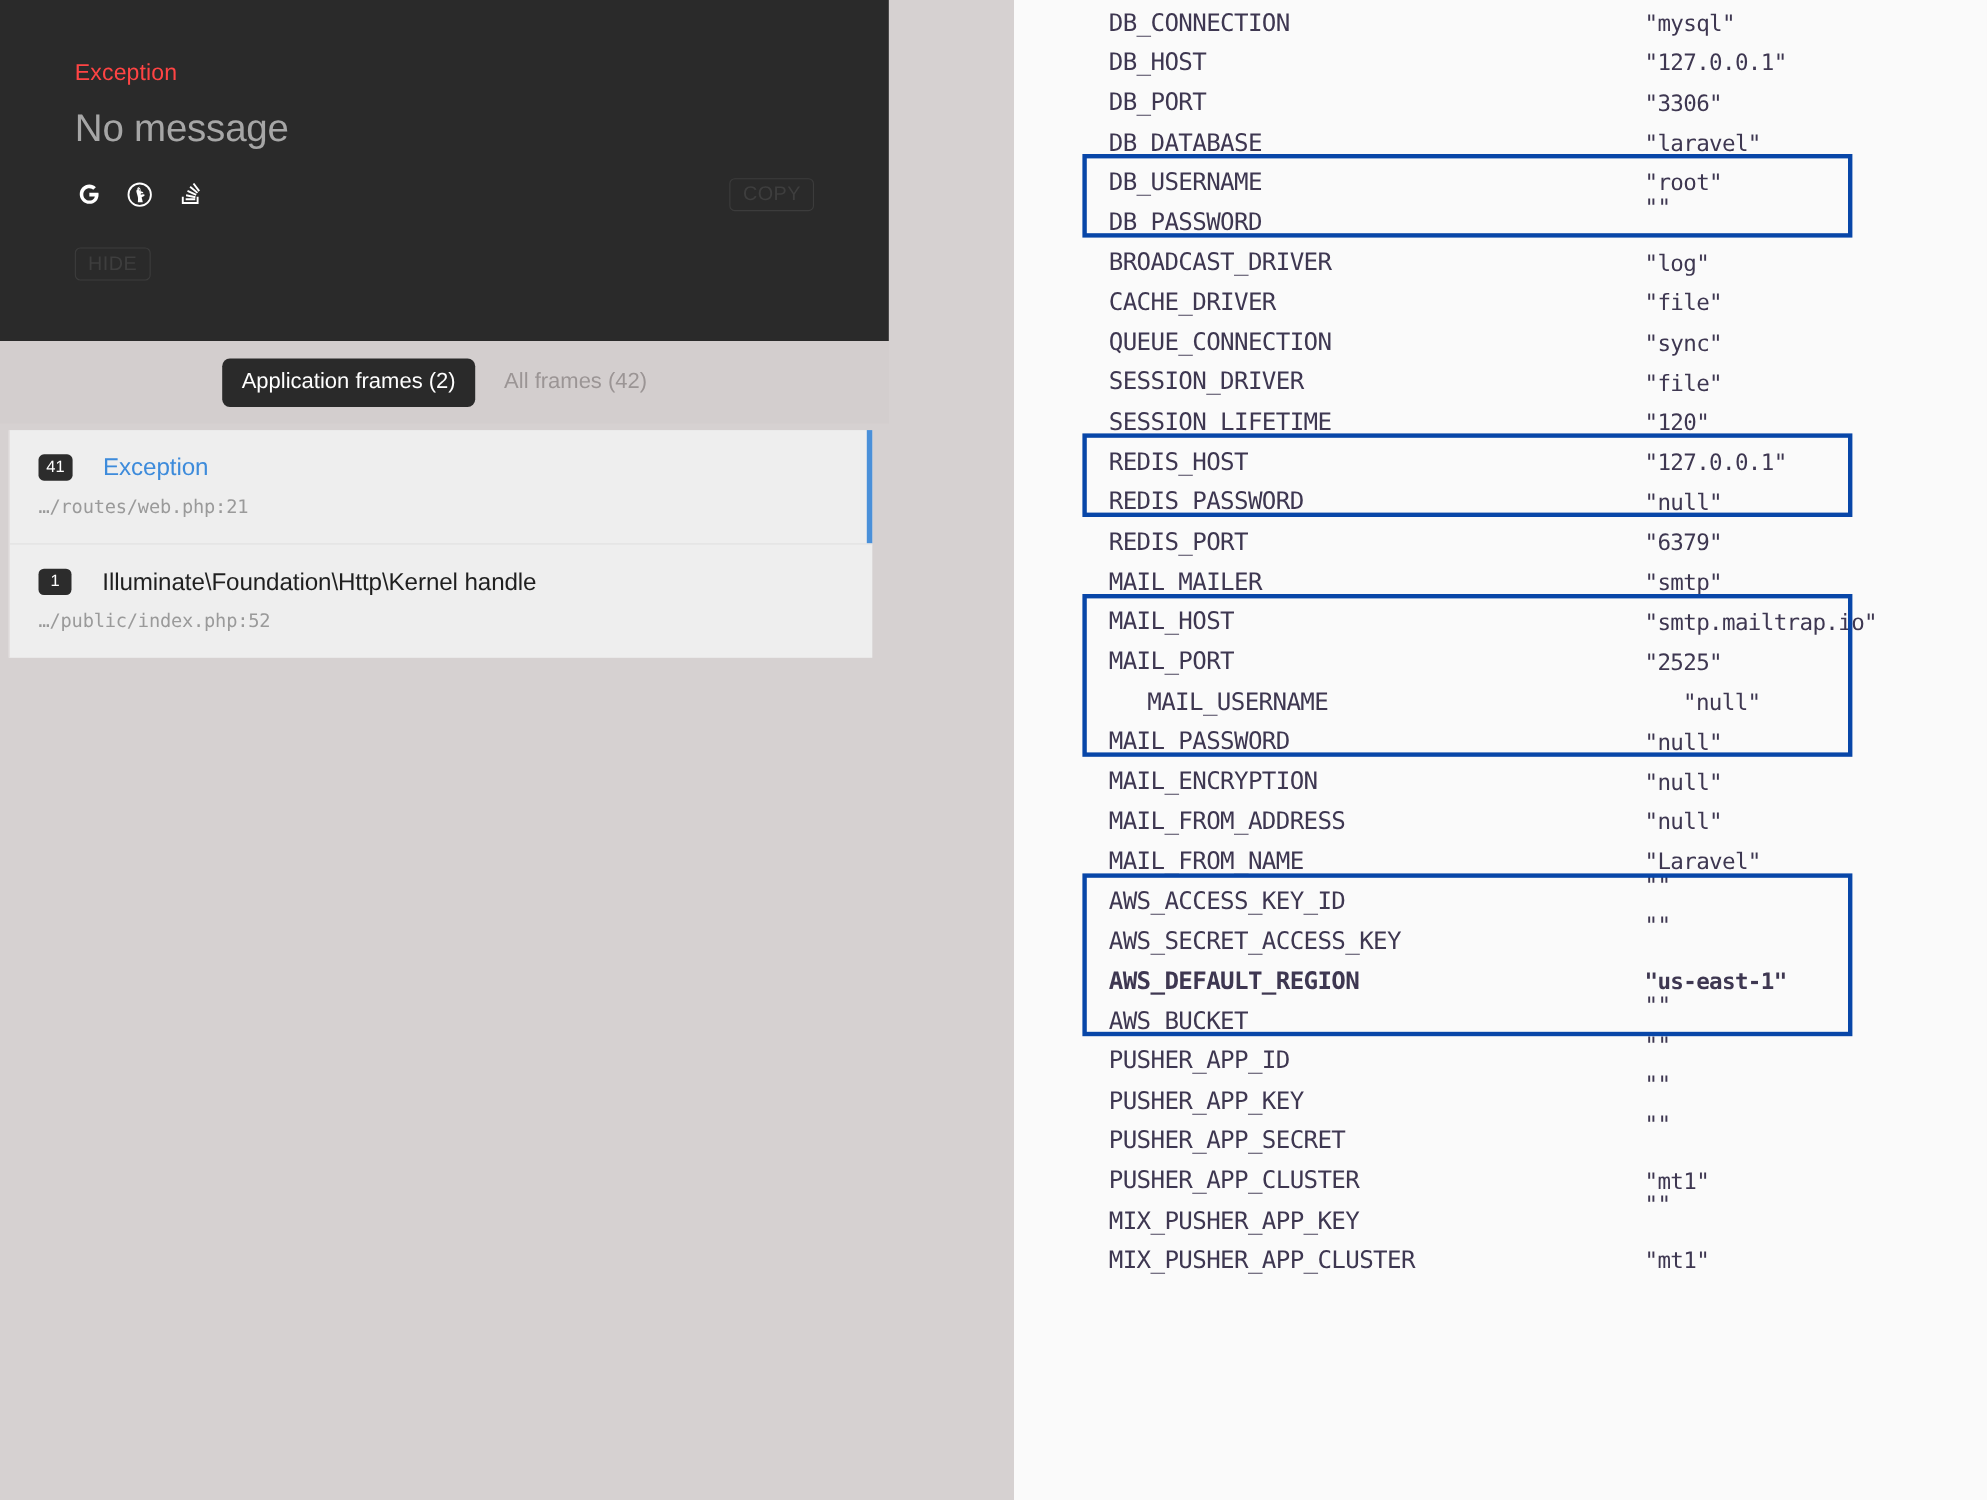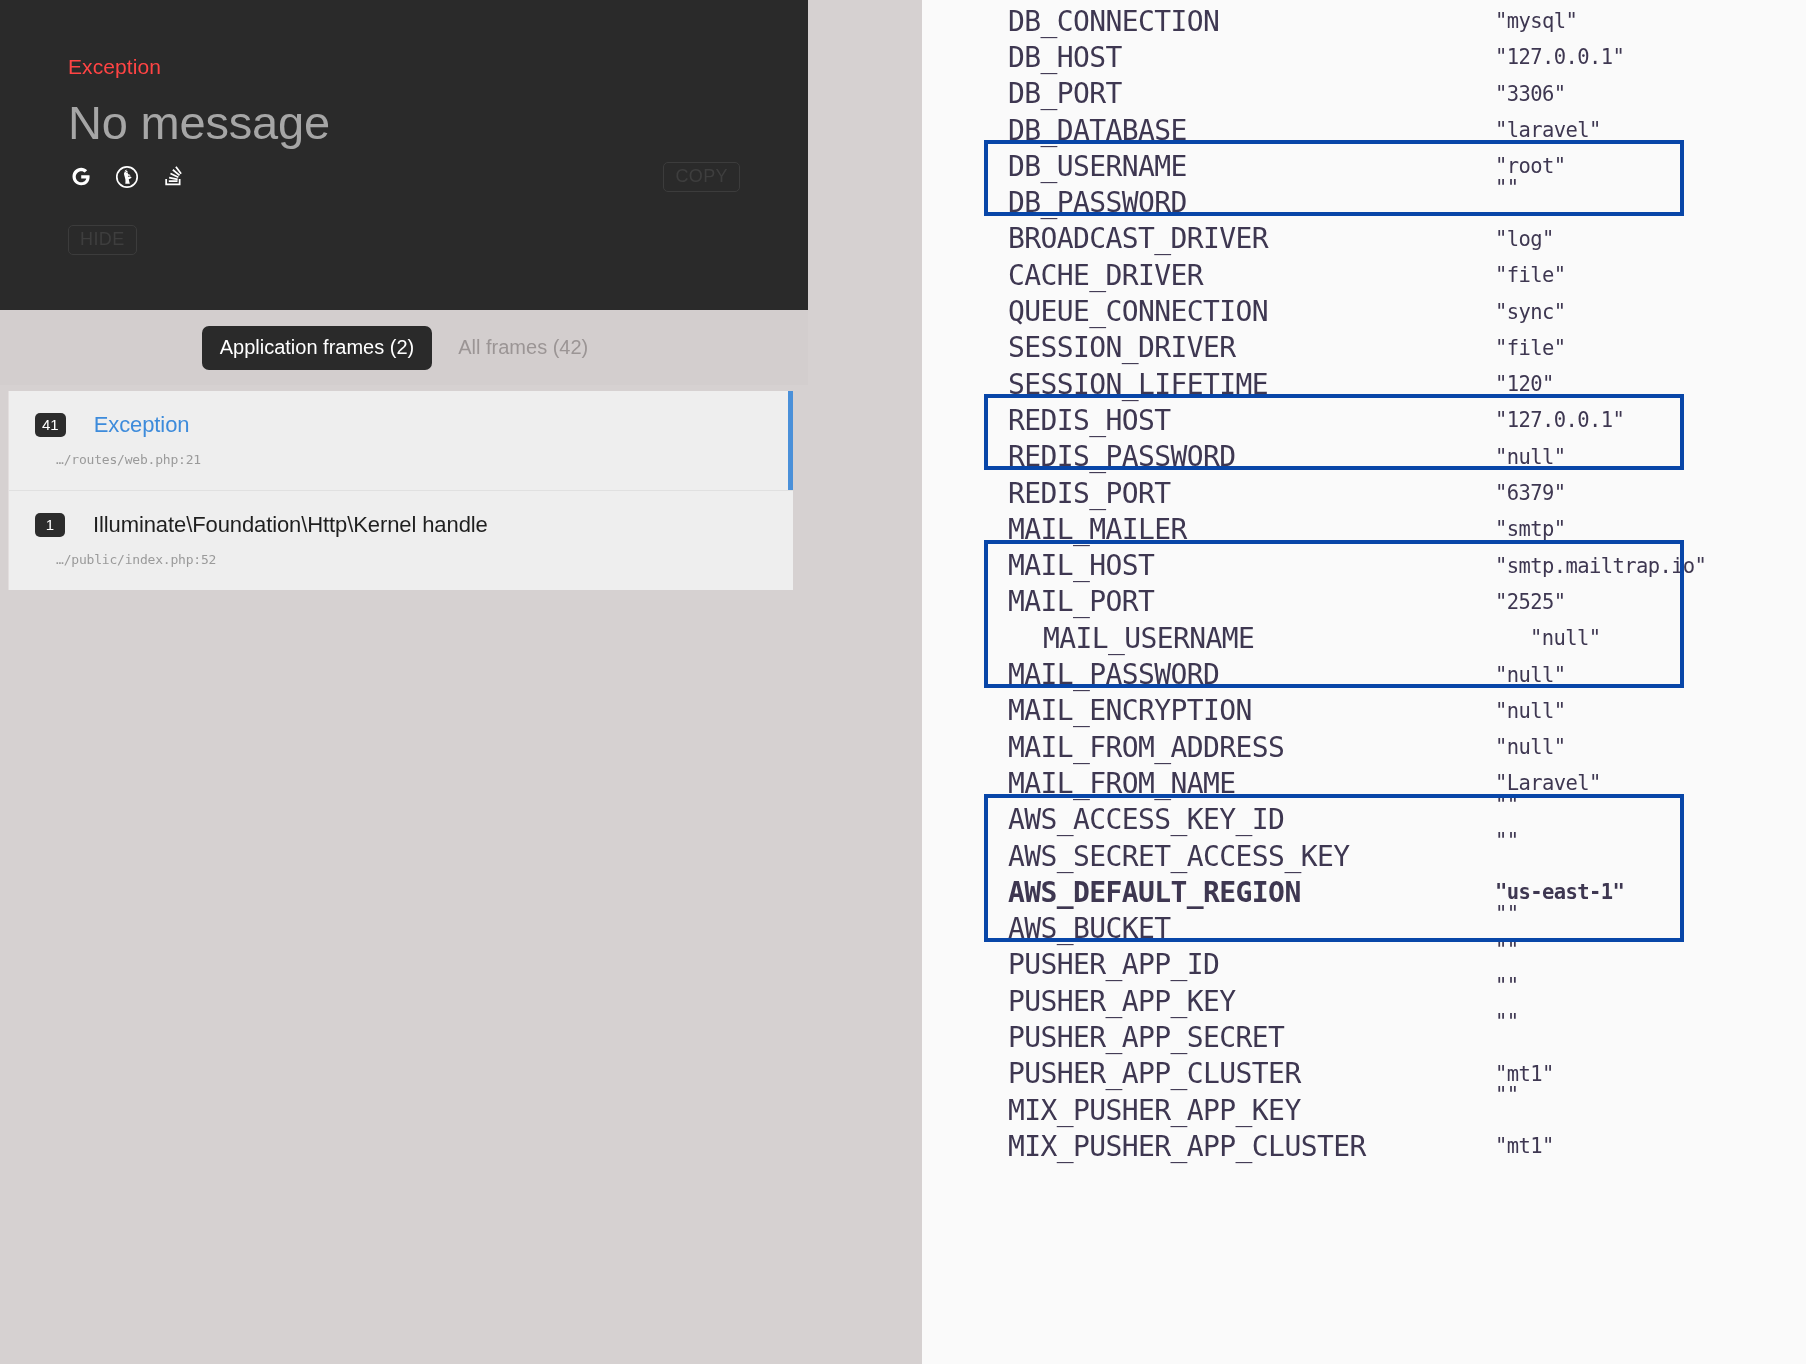--- a/index.html
+++ b/index.html
@@ -43,21 +43,21 @@
   .exception-class {
     color: #ff4444;
     font-size: 21px;
     font-weight: 400;
     line-height: 1;
     margin: 0 0 22px 0;
     letter-spacing: 0.1px;
   }
   .exception-message {
     color: #a6a6a6;
-    font-size: 47px;
+    font-size: 35px;
     font-weight: 300;
     line-height: 1;
     margin: 0;
     letter-spacing: -0.2px;
   }
 
   .action-row {
     position: absolute;
     left: 68px;
     top: 160px;
@@ -187,25 +187,24 @@
   }
   .frame-name {
     font-size: 22px;
     line-height: 1;
     color: #1f1f1f;
     letter-spacing: -0.1px;
   }
   .frame-name.link { color: #3d8bdb; }
   .frame-path {
     font-family: "DejaVu Sans Mono", monospace;
-    font-size: 13px;
+    font-size: 17px;
     color: #9a9a9a;
     line-height: 1;
     letter-spacing: -0.2px;
-    margin-left: 21px;
   }
 
   
   .env-panel {
     position: relative;
     flex: 1 1 auto;
     height: 1364px;
     background: #fafafa;
     overflow: hidden;
   }
@@ -218,21 +217,21 @@
   .env-row {
     position: relative;
     height: 36.3px;
     display: flex;
     align-items: center;
   }
   .env-key {
     position: absolute;
     left: 86px;
     font-family: "DejaVu Sans Mono", monospace;
-    font-size: 28px;
+    font-size: 22px;
     color: #3e3751;
     letter-spacing: -0.6px;
     white-space: nowrap;
   }
   .env-val {
     position: absolute;
     left: 573px;
     font-family: "DejaVu Sans Mono", monospace;
     font-size: 20.5px;
     color: #3e3751;

